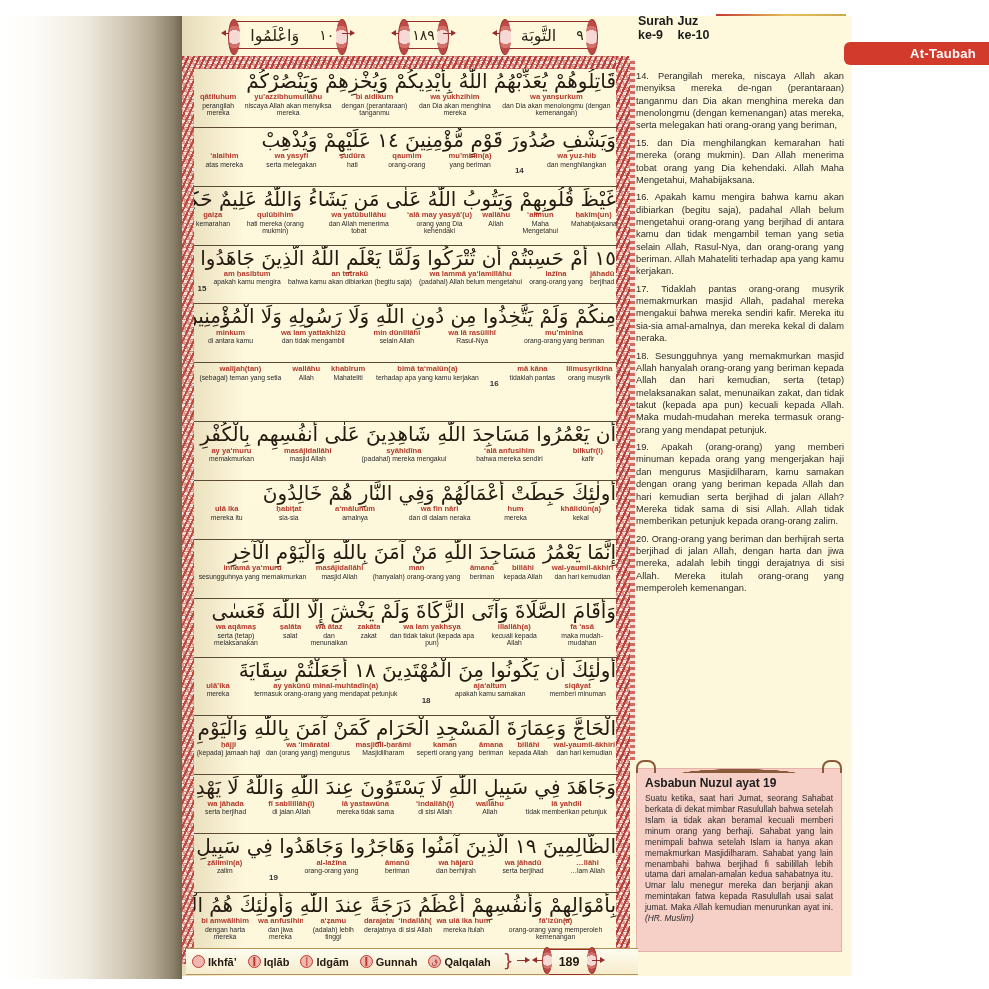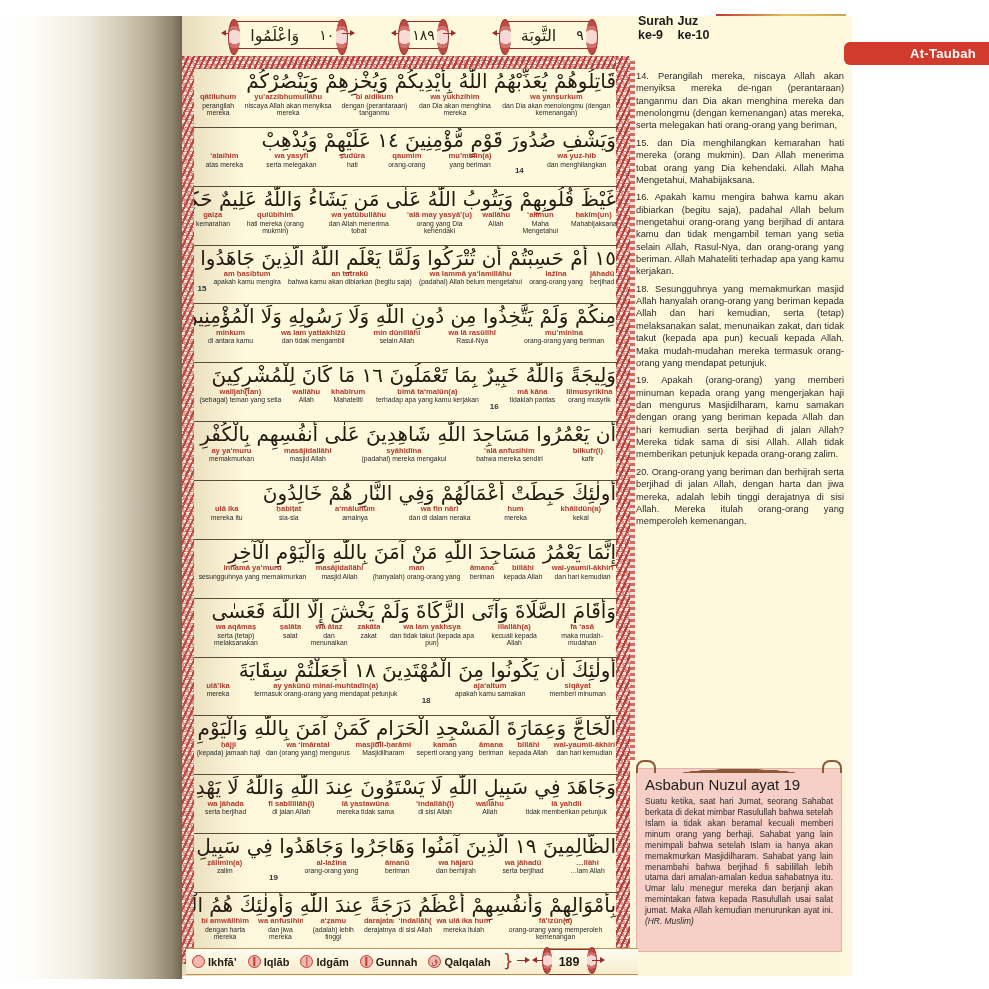--- a/index.html
+++ b/index.html
@@ -244,21 +244,21 @@
       radial-gradient(ellipse 105px 11px at 50% 120%, #8a5a3a 0 60%, rgba(255,255,255,0) 62%);
   }
   .asbab-ribbon::before, .asbab-ribbon::after {
     content: ""; position: absolute; top: 1px; width: 16px; height: 11px;
     border: 2px solid #8a5a3a; border-bottom: none; border-radius: 8px 8px 0 0;
   }
   .asbab-ribbon::before { left: 2px; }
   .asbab-ribbon::after  { right: 2px; }
 
   .asbab-title {
-    font-size: 15px; font-weight: normal; color: #1d1d1d; margin-bottom: 3px;
+    font-size: 12px; font-weight: bold; color: #1d1d1d; margin-bottom: 3px;
   }
   .asbab-text {
     font-size: 8.4px; line-height: 1.3; color: #2b2b2b; text-align: justify;
   }
   .asbab-text i { font-style: italic; }
 
   
   .legend-bar {
     position: absolute; left: 186px; top: 948px;
     width: 452px; height: 27px;
@@ -510,21 +510,20 @@
             <div class="gl-trans">wa lam yattakhiżū</div>
             <div class="gl-mean">dan tidak mengambil</div>
           </div>
           <div class="gloss">
             <div class="gl-trans">minkum</div>
             <div class="gl-mean">di antara kamu</div>
           </div>
         </div>
       </div>
       <div class="ayah-row">
-        <div class="arabic-line">وَلِيجَةً وَاللّٰهُ خَبِيرٌ بِمَا تَعْمَلُونَ ١٦ مَا كَانَ لِلْمُشْرِكِينَ</div>
         <div class="gloss-line">
           <div class="gloss">
             <div class="gl-trans">lilmusyrikīna</div>
             <div class="gl-mean">orang musyrik</div>
           </div>
           <div class="gloss">
             <div class="gl-trans">mā kāna</div>
             <div class="gl-mean">tidaklah pantas</div>
           </div>
           <div class="gloss">
@@ -816,20 +815,21 @@
           </div>
         </div>
       </div>
     </div>
 
   <div class="trans-spine"></div>
   <div class="trans-col" id="trans-col">
       <div class="trans-p">14. Perangilah mereka, niscaya Allah akan menyiksa mereka de-ngan (perantaraan) tanganmu dan Dia akan menghina mereka dan menolongmu (dengan kemenangan) atas mereka, serta melegakan hati orang-orang yang beriman,</div>
       <div class="trans-p">15. dan Dia menghilangkan kemarahan hati mereka (orang mukmin). Dan Allah menerima tobat orang yang Dia kehendaki. Allah Maha Mengetahui, Mahabijaksana.</div>
       <div class="trans-p">16. Apakah kamu mengira bahwa kamu akan dibiarkan (begitu saja), padahal Allah belum mengetahui orang-orang yang berjihad di antara kamu dan tidak mengambil teman yang setia selain Allah, Rasul-Nya, dan orang-orang yang beriman. Allah Mahateliti terhadap apa yang kamu kerjakan.</div>
+      <div class="trans-p">17. Tidaklah pantas orang-orang musyrik memakmurkan masjid Allah, padahal mereka mengakui bahwa mereka sendiri kafir. Mereka itu sia-sia amal-amalnya, dan mereka kekal di dalam neraka.</div>
       <div class="trans-p">18. Sesungguhnya yang memakmurkan masjid Allah hanyalah orang-orang yang beriman kepada Allah dan hari kemudian, serta (tetap) melaksanakan salat, menunaikan zakat, dan tidak takut (kepada apa pun) kecuali kepada Allah. Maka mudah-mudahan mereka termasuk orang-orang yang mendapat petunjuk.</div>
       <div class="trans-p">19. Apakah (orang-orang) yang memberi minuman kepada orang yang mengerjakan haji dan mengurus Masjidilharam, kamu samakan dengan orang yang beriman kepada Allah dan hari kemudian serta berjihad di jalan Allah? Mereka tidak sama di sisi Allah. Allah tidak memberikan petunjuk kepada orang-orang zalim.</div>
       <div class="trans-p">20. Orang-orang yang beriman dan berhijrah serta berjihad di jalan Allah, dengan harta dan jiwa mereka, adalah lebih tinggi derajatnya di sisi Allah. Mereka itulah orang-orang yang memperoleh kemenangan.</div>
     </div>
 
   <div class="asbab-ribbon"></div>
   <div class="asbab">
     <div class="asbab-title">Asbabun Nuzul ayat 19</div>
     <div class="asbab-text"><span>Suatu ketika, saat hari Jumat, seorang Sahabat berkata di dekat mimbar Rasulullah bahwa setelah Islam ia tidak akan beramal kecuali memberi minum orang yang berhaji. Sahabat yang lain menimpali bahwa setelah Islam ia hanya akan memakmurkan Masjidilharam. Sahabat yang lain menambahi bahwa berjihad fi sabilillah lebih utama dari amalan-amalan kedua sahabatnya itu. Umar lalu menegur mereka dan berjanji akan memintakan fatwa kepada Rasulullah usai salat jumat. Maka Allah kemudian menurunkan ayat ini. </span><i>(HR. Muslim)</i></div>
   </div>

